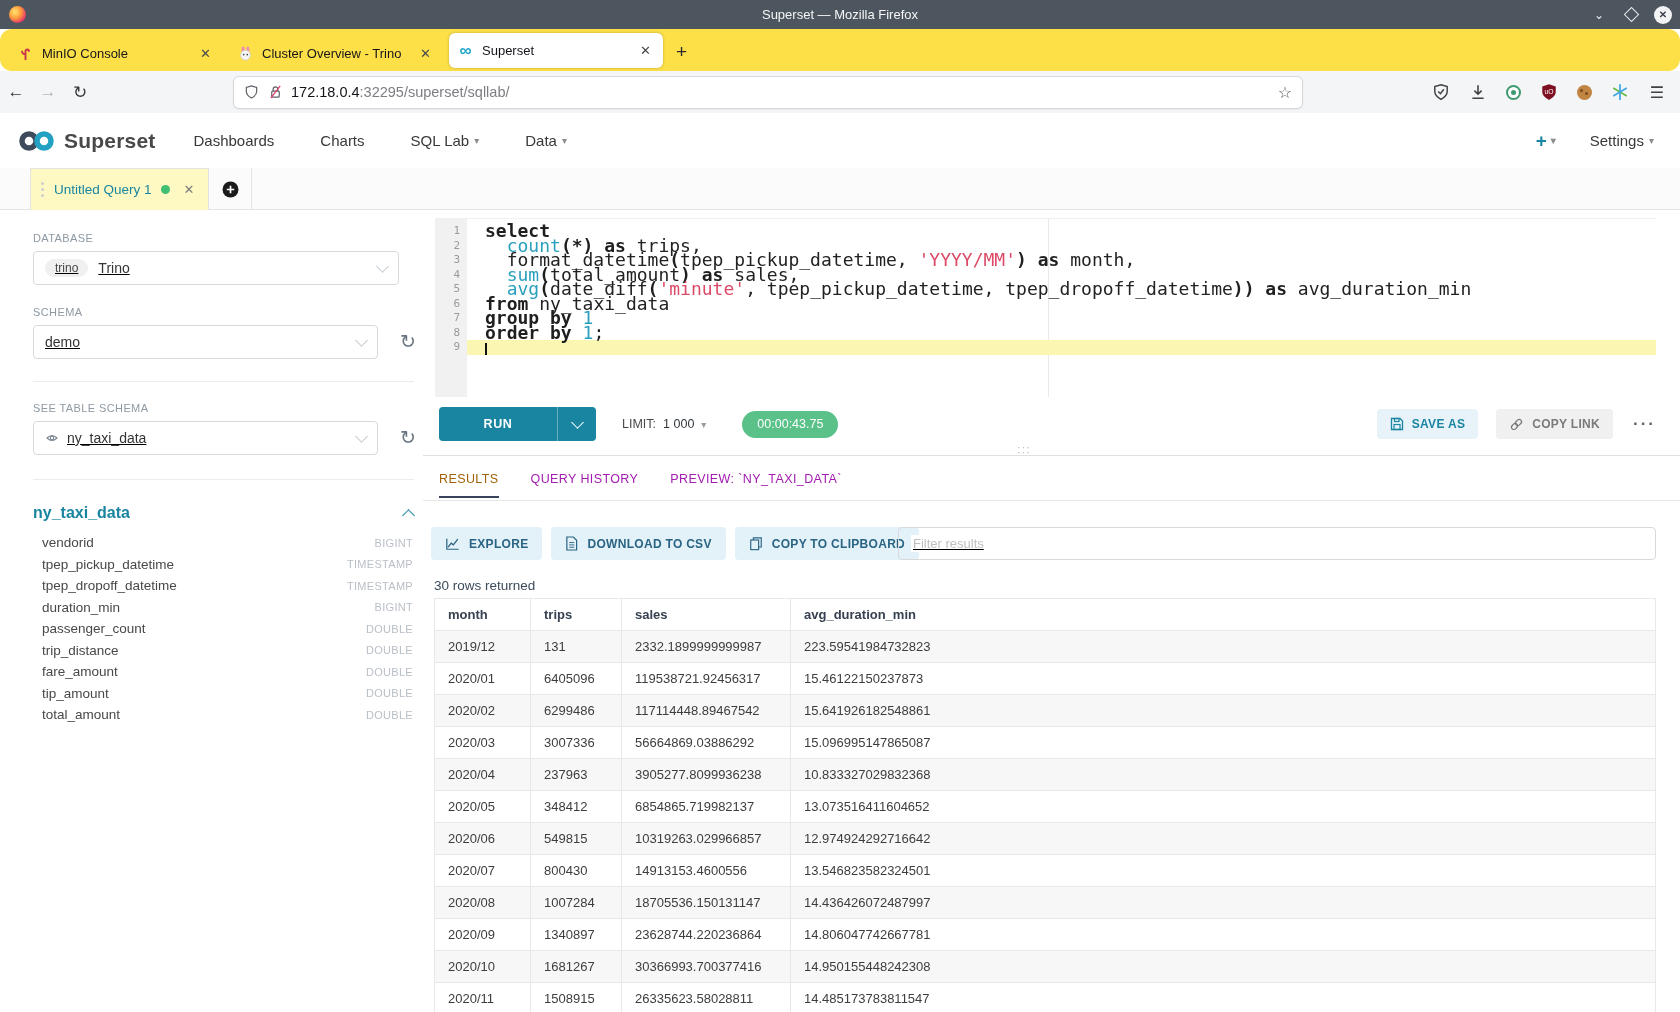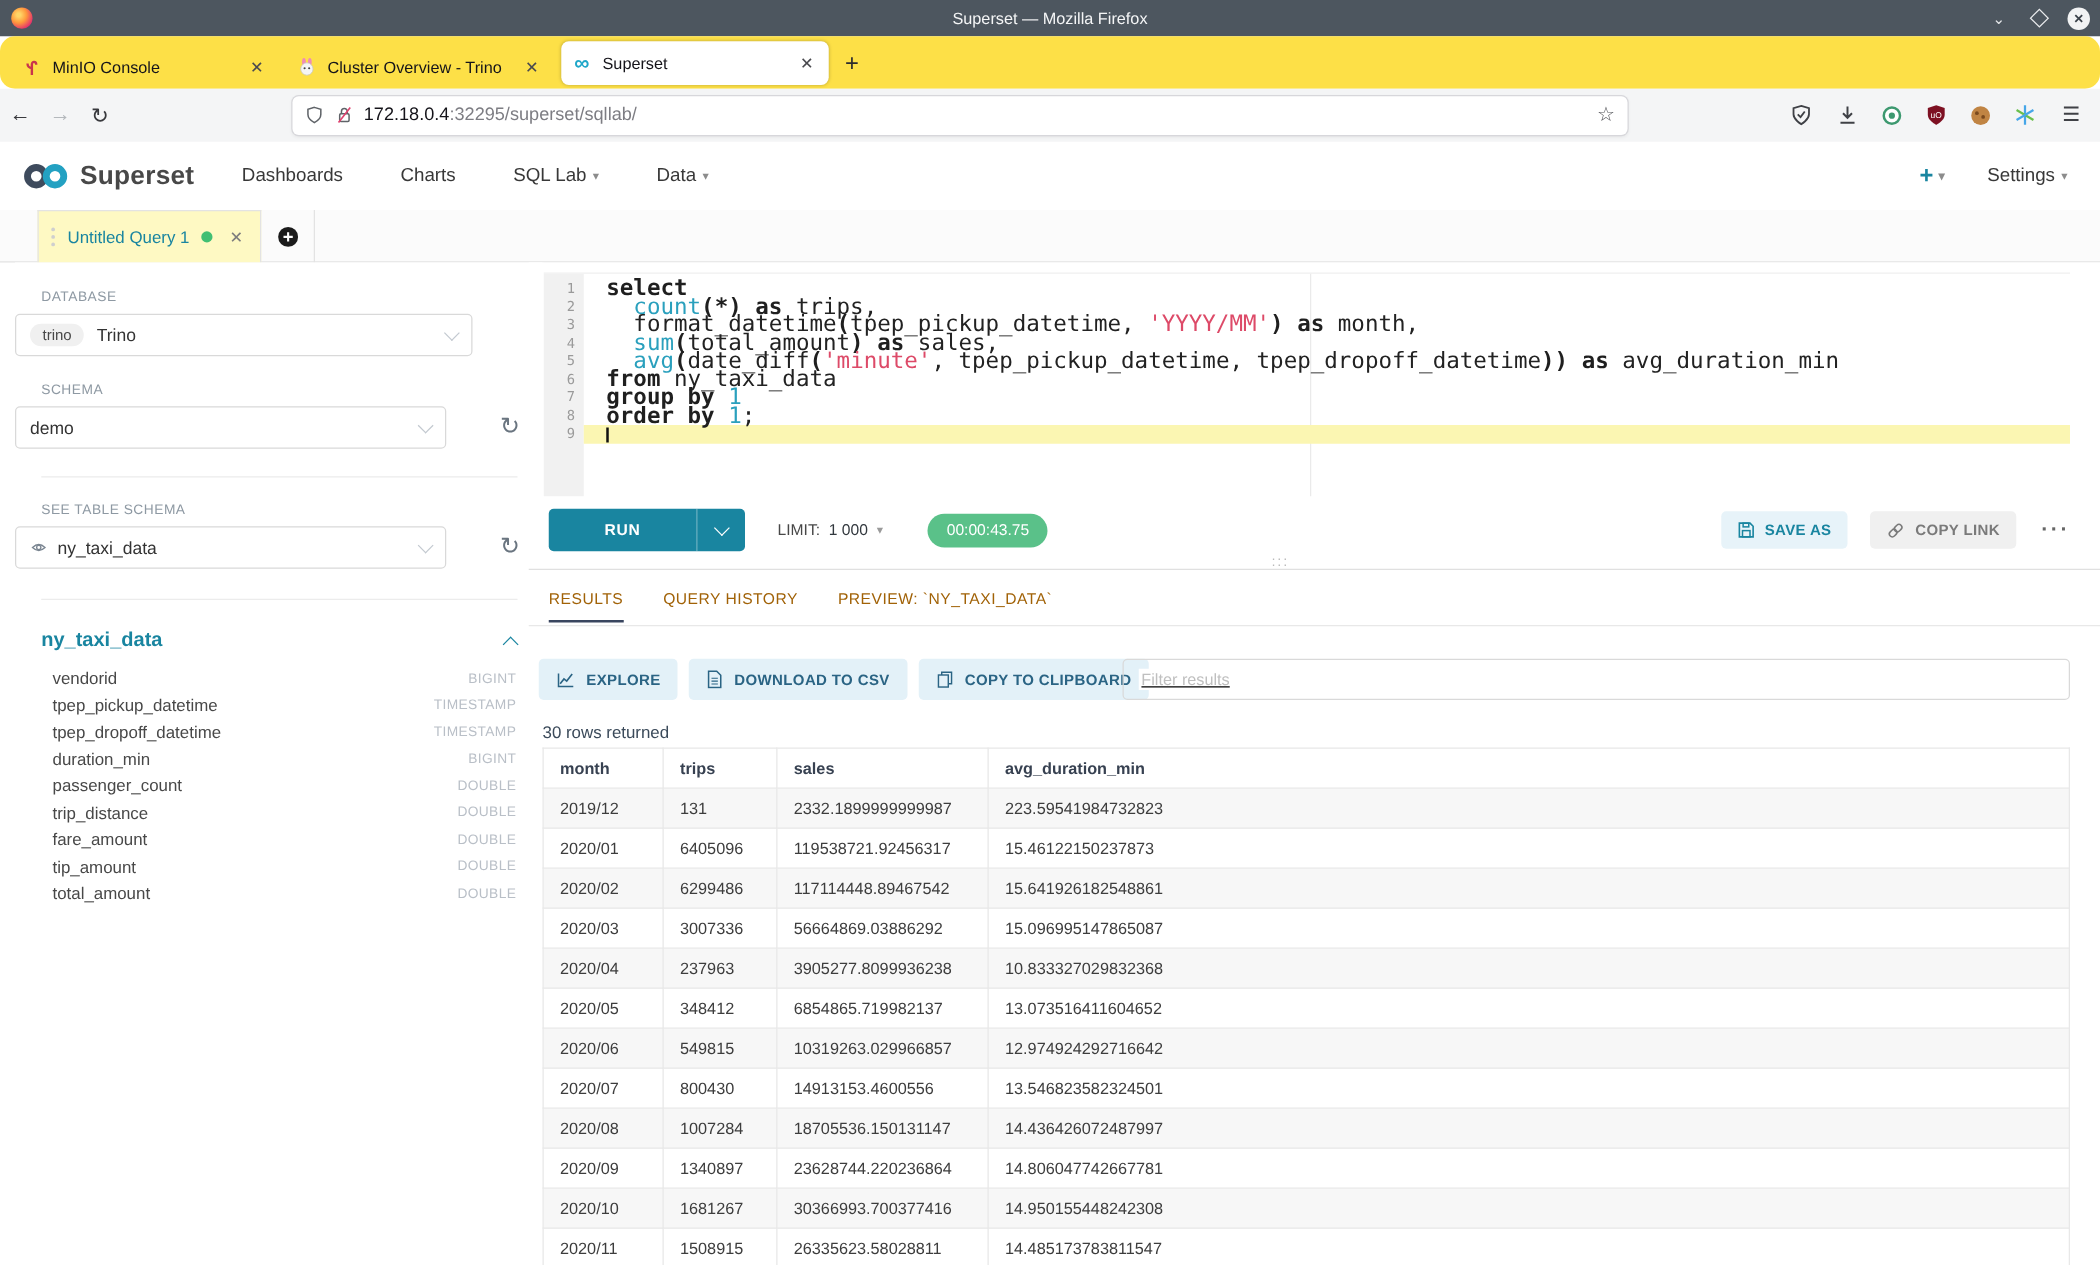--- a/index.html
+++ b/index.html
@@ -51,21 +51,21 @@
   #qtab{position:absolute;left:30px;top:0;height:42px;background:#fef9c3;border:1px solid #e3e3e3;border-bottom:none;display:flex;align-items:center;padding:0 14px 0 10px;box-sizing:border-box;}
   .vdots{width:3px;height:3px;border-radius:50%;background:#cfcfcf;box-shadow:0 6px 0 #cfcfcf,0 -6px 0 #cfcfcf;margin-right:10px;}
   #qtab-title{color:#1985a0;font-size:13.5px;}
   .green-dot{width:9px;height:9px;border-radius:50%;background:#41bf73;margin:0 14px 0 9px;}
   #qtab-close{color:#7d7d7d;font-size:13px;}
   #qtab-add{position:absolute;left:209px;top:0;height:42px;width:42px;border-right:1px solid #e3e3e3;display:flex;align-items:center;justify-content:center;}
 
   
   #sidebar{position:absolute;top:210px;left:12px;width:423px;bottom:0;background:#fff;border-right:1px solid #ececec;box-sizing:border-box;}
   .sb-label{font-size:11px;color:#8e99a3;letter-spacing:.4px;margin:0 0 7px 21px;}
-  .sb-select{height:34px;border:1px solid #d9d9d9;border-radius:4px;display:flex;align-items:center;padding:0 11px;box-sizing:border-box;background:#fff;}
+  .sb-select{margin-left:21px;height:34px;border:1px solid #d9d9d9;border-radius:4px;display:flex;align-items:center;padding:0 11px;box-sizing:border-box;background:#fff;text-decoration:underline;}
   .sb-select .grow{flex:1;}
   .chev{width:8px;height:8px;border-right:1.5px solid #c3c9d0;border-bottom:1.5px solid #c3c9d0;transform:rotate(45deg);margin-top:-4px;}
   .pill{background:#f0f0f0;border-radius:10px;padding:2px 10px;font-size:12px;color:#484848;margin-right:10px;}
   .sel-text{font-size:14px;color:#333;}
   .refresh{position:absolute;right:18px;font-size:19px;color:#6a7580;line-height:1;}
   .sb-hr{border:none;border-top:1px solid #ececec;margin:22px 0 20px 21px;width:381px;}
   #tbl-head{display:flex;align-items:center;margin:24px 21px 10px 21px;}
   #tbl-name{color:#1985a0;font-size:16px;font-weight:bold;flex:1;}
   .chev-up{width:8px;height:8px;border-right:1.7px solid #1985a0;border-bottom:1.7px solid #1985a0;transform:rotate(-135deg);margin-top:4px;}
   .col-row{display:flex;align-items:center;height:21.5px;margin:0 21px 0 30px;}
@@ -100,21 +100,21 @@
   #tb-right{margin-left:auto;display:flex;align-items:center;gap:18px;}
   .soft-btn{height:30px;border-radius:4px;display:flex;align-items:center;padding:0 13px;font-size:12px;font-weight:bold;letter-spacing:.3px;gap:8px;}
   #saveas{background:#e7f3f9;color:#1985a0;}
   #copylink{background:#f0f0f0;color:#7a7a7a;}
   #more-dots{color:#666;font-size:17px;font-weight:bold;letter-spacing:2px;margin-left:2px;}
 
   #split{position:absolute;left:0;right:0;top:245px;border-top:1px solid #e0e0e0;}
   #drag-handle{position:absolute;left:594px;top:-11px;color:#b9b9b9;font-size:11px;line-height:5px;letter-spacing:1px;text-align:center;}
 
   #south-tabs{position:absolute;left:16px;top:262px;display:flex;gap:32px;}
-  .s-tab{font-size:12.5px;letter-spacing:.4px;color:#a16207;padding-bottom:10px;}
+  .s-tab{font-size:12.5px;letter-spacing:.4px;color:#a21caf;padding-bottom:10px;}
   .s-tab.active{color:#a16207;font-weight:normal;border-bottom:2px solid #39455f;}
   #south-border{position:absolute;left:0;right:0;top:290px;border-top:1px solid #e8e8e8;}
 
   #actions{position:absolute;left:8px;top:317px;height:33px;display:flex;align-items:center;gap:9px;}
   .action-btn{height:33px;border-radius:4px;background:#e3f1f8;color:#2a6484;font-size:12px;font-weight:bold;letter-spacing:.3px;display:flex;align-items:center;padding:0 14px;gap:9px;justify-content:flex-end;}
   #filter-box{position:absolute;left:475px;right:24px;top:317px;height:33px;border:1px solid #d9d9d9;border-radius:4px;box-sizing:border-box;display:flex;align-items:center;padding:0 12px;text-decoration:underline;}
   #filter-box input{border:none;outline:none;width:100%;font-size:13px;font-family:"Liberation Sans",sans-serif;color:#333;}
   #filter-box input::placeholder{color:#bfbfbf;}
 
   #rowcount{position:absolute;left:11px;top:368px;font-size:13.5px;color:#3b4a5a;}

